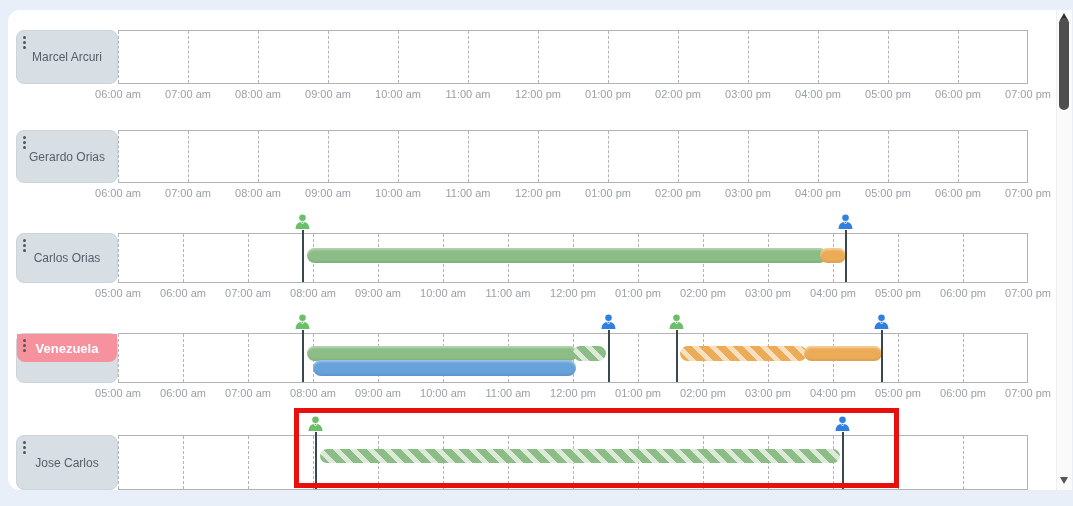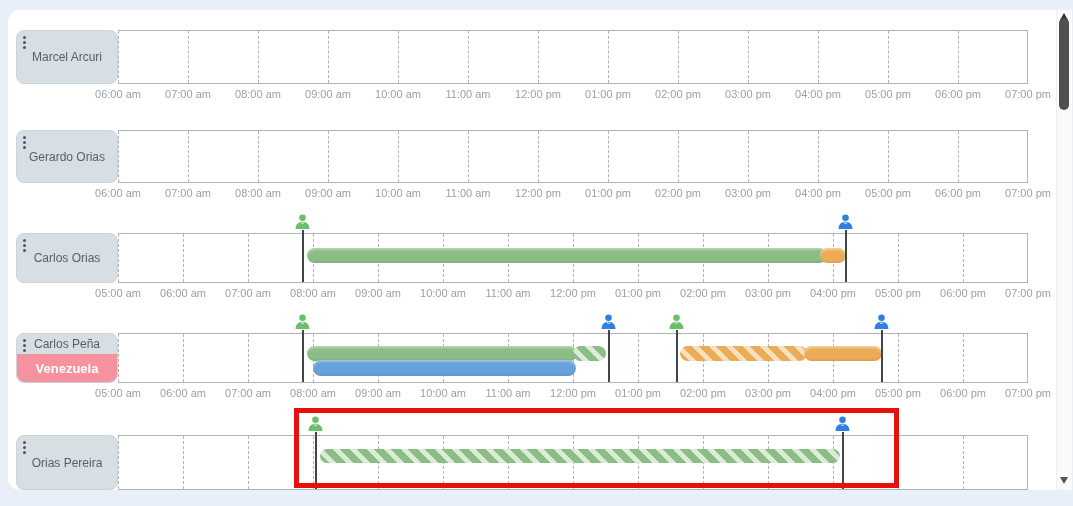--- a/index.html
+++ b/index.html
@@ -234,23 +234,20 @@
         <div class="axlab" style="left: 801px; top: 387px;">04:00 pm</div>
         <div class="axlab" style="left: 866px; top: 387px;">05:00 pm</div>
         <div class="axlab" style="left: 931px; top: 387px;">06:00 pm</div>
         <div class="axlab" style="left: 996px; top: 387px;">07:00 pm</div>
         <div class="labelbox" style="left: 16px; top: 333px; width: 102px; height: 50px;">
           <div class="kebab">
             <div class="dot"></div>
             <div class="dot"></div>
             <div class="dot"></div>
           </div>
-          <div class="nameArea">
-            <div class="pname">Carlos Peña</div>
-          </div>
           <div class="badge">Venezuela</div>
         </div>
       </div>
       <div>
         <div class="tbox" style="left: 118px; top: 435px; width: 910px; height: 55px;">
           <div class="grid" style="left: 0px; height: 53px;"></div>
           <div class="grid" style="left: 65px; height: 53px;"></div>
           <div class="grid" style="left: 130px; height: 53px;"></div>
           <div class="grid" style="left: 195px; height: 53px;"></div>
           <div class="grid" style="left: 260px; height: 53px;"></div>
@@ -277,21 +274,21 @@
             <path d="M8 7.4c-3.8 0-6.2 2.3-6.5 5.9L1.4 14h13.2l-.1-.7C14.2 9.7 11.8 7.4 8 7.4z" fill="currentColor"></path>
             <path d="M6.6 7.7 8 9.4 9.4 7.7" stroke="#fff" stroke-width="0.9" fill="none"></path>
           </svg></div>
         <div class="labelbox" style="left: 16px; top: 435px; width: 102px; height: 55px;">
           <div class="kebab">
             <div class="dot"></div>
             <div class="dot"></div>
             <div class="dot"></div>
           </div>
           <div class="nameArea">
-            <div class="pname">Orias Pereira</div>
+            <div class="pname">Jose Carlos</div>
           </div>
         </div>
       </div>
     </div>
   <div class="scrollbar">
     <div class="sb-up"></div>
     <div class="sb-thumb"></div>
     <div class="sb-down"></div>
   </div>
   <div class="sel" id="sel" style="left: 294px; top: 408px; width: 605px; height: 80px;"></div>

